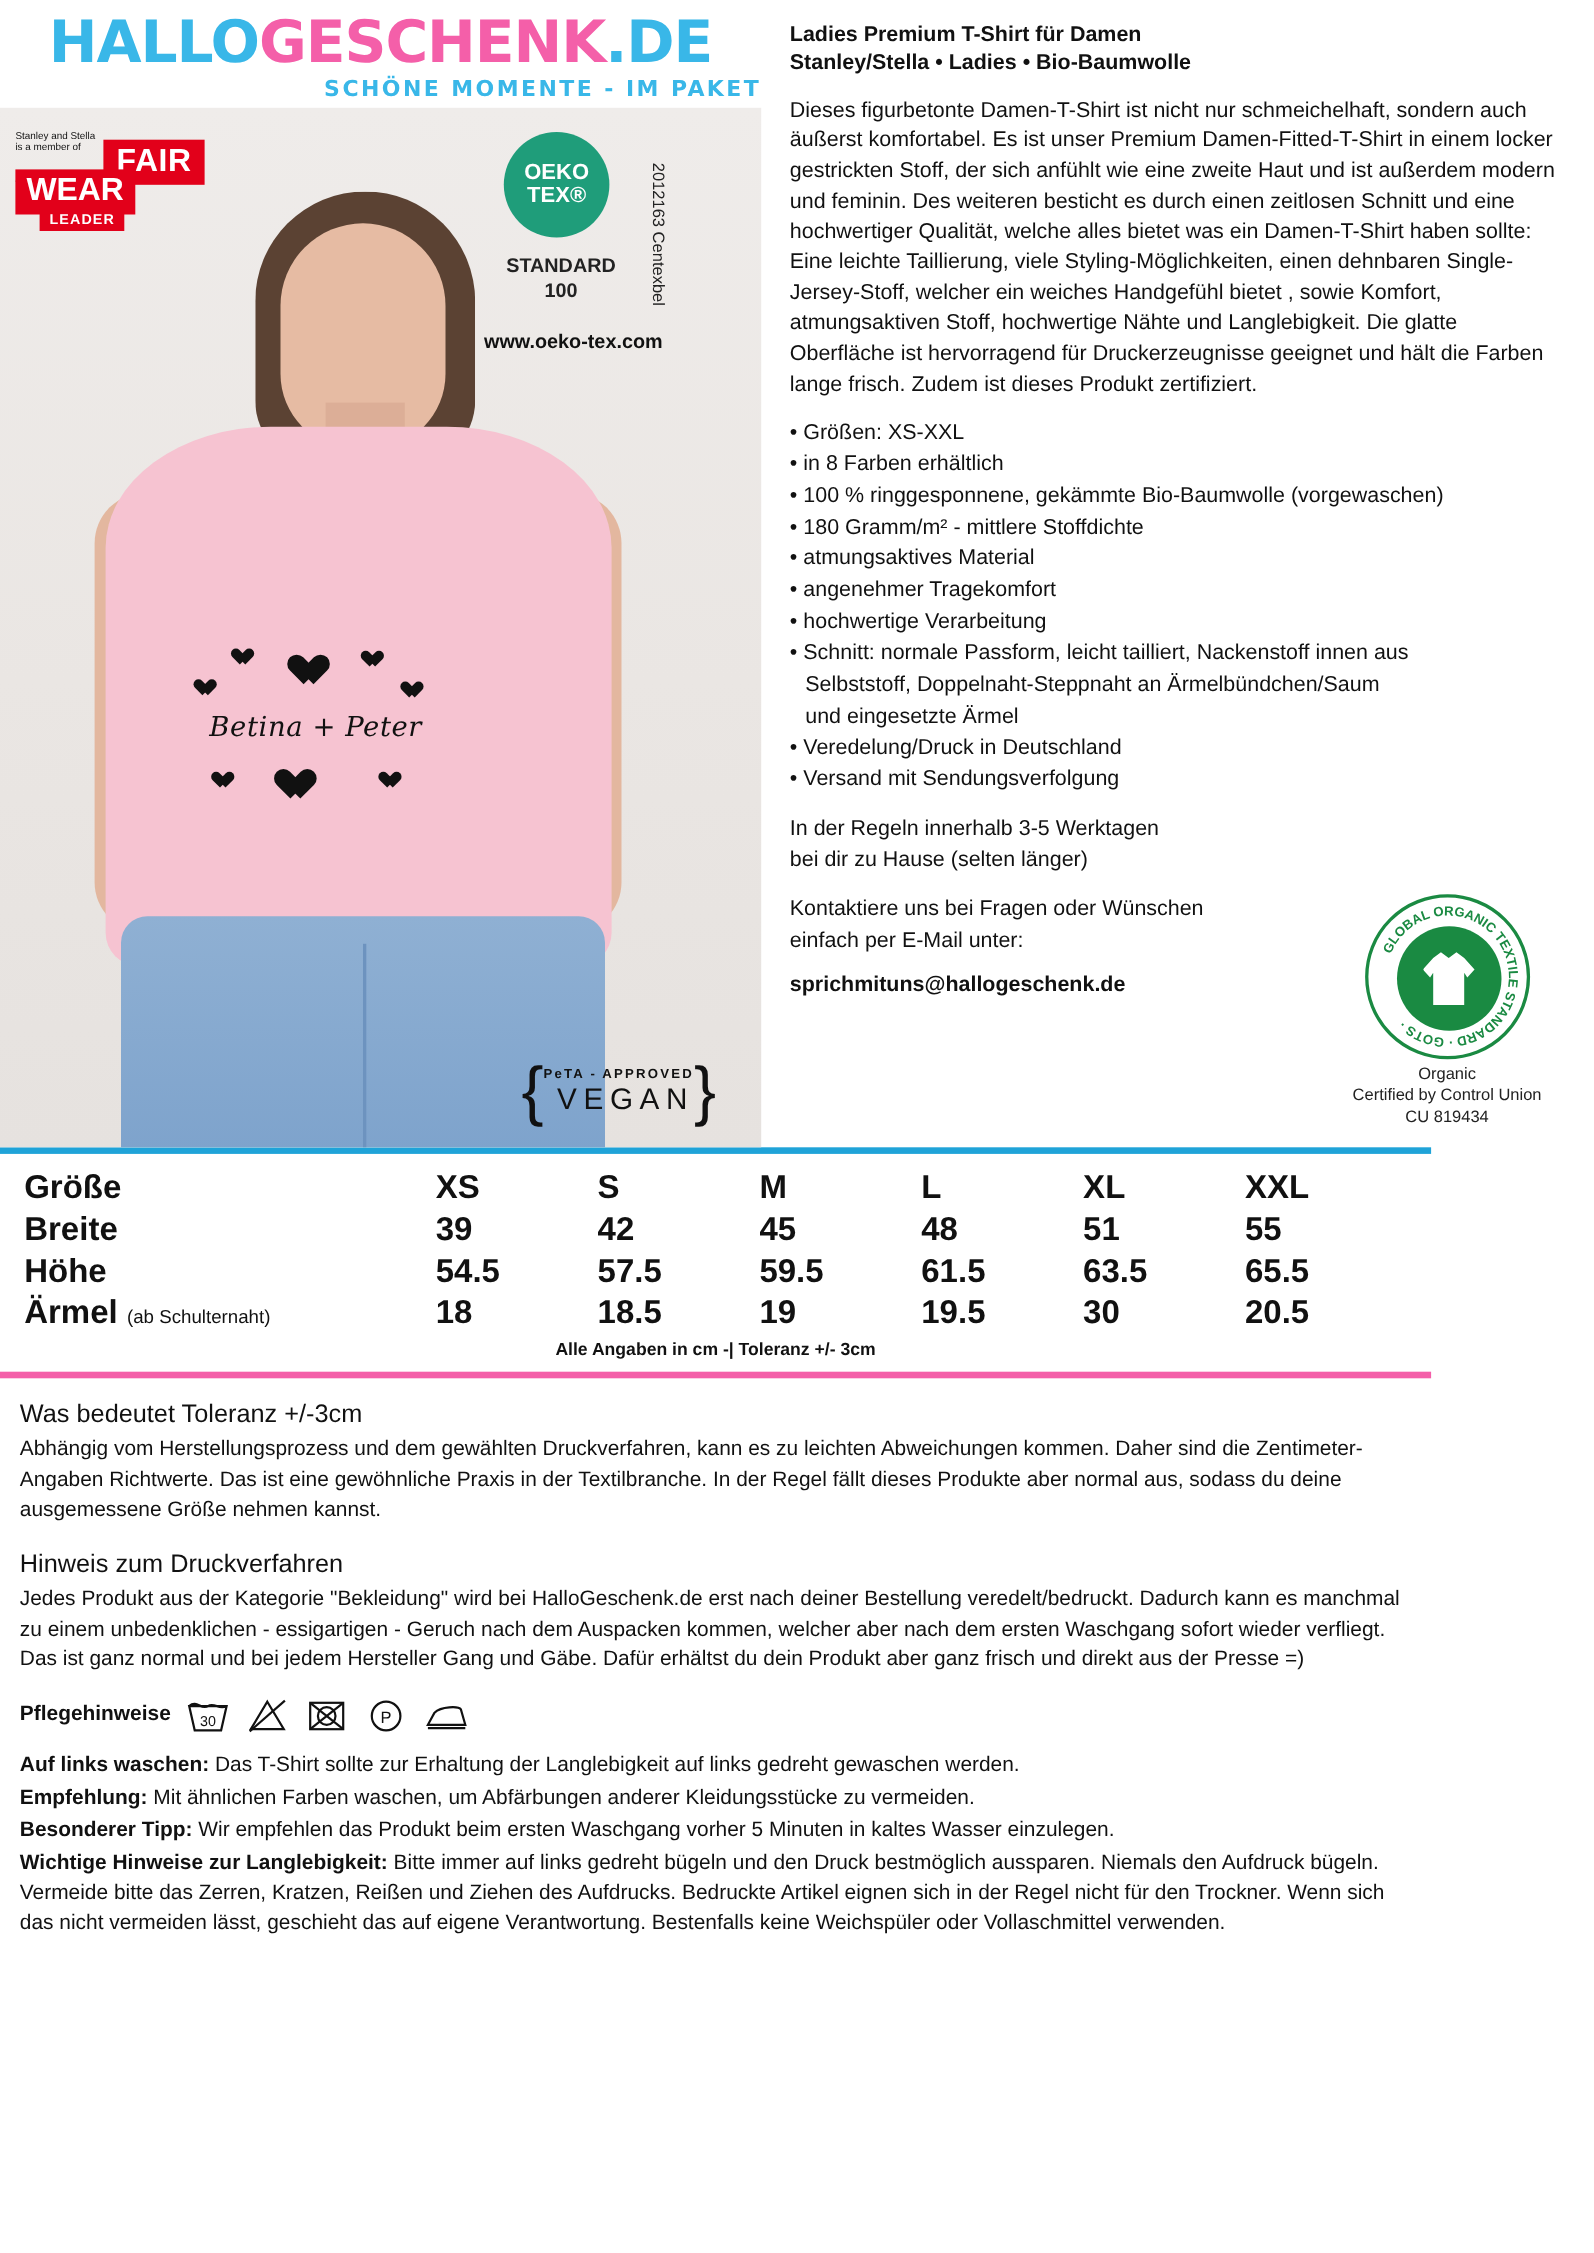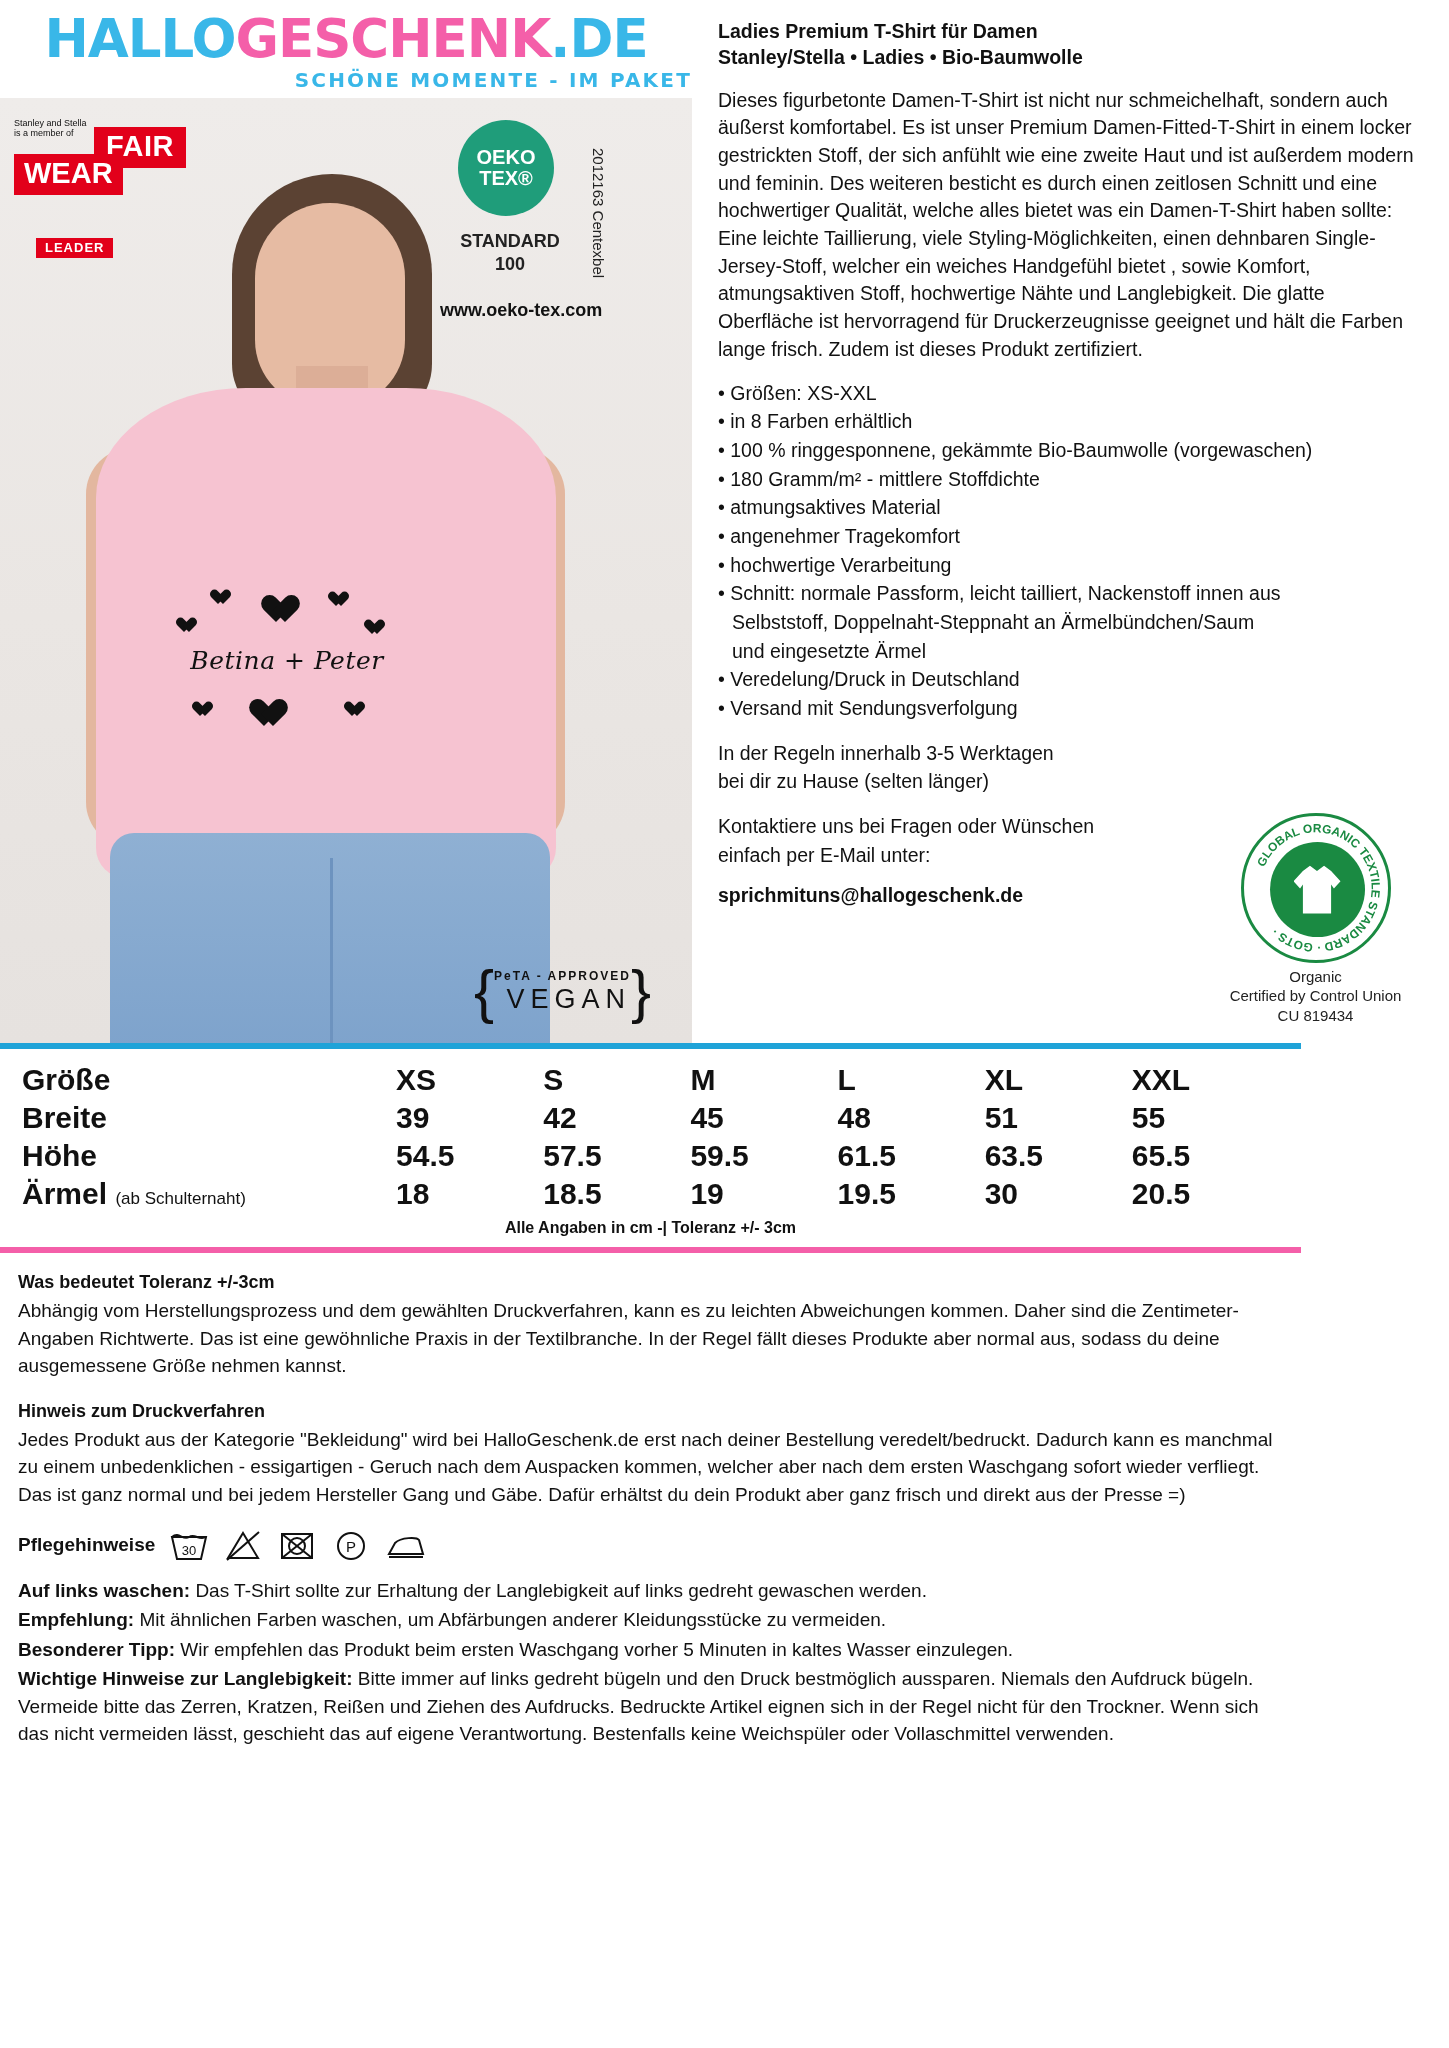--- a/index.html
+++ b/index.html
@@ -112,21 +112,21 @@
   .fw-red {
     position:absolute; left: 80px; top: 15px; background:#e2001a; color:#fff;
     font-weight:700; font-size:29px; padding: 3px 12px 5px 12px; letter-spacing:.5px;
   }
   .fw-wear {
     position:absolute; left:0; top:42px; background:#e2001a; color:#fff;
     font-weight:700; font-size:29px; padding: 3px 10px 5px 10px;
   }
   .fw-leader {
     position:absolute; left:22px; top:78px; background:#e2001a; color:#fff;
-    font-weight:700; font-size:13px; padding: 2px 9px 3px 9px; letter-spacing:1px;margin-top:48px;
+    font-weight:700; font-size:13px; padding: 2px 9px 3px 9px; letter-spacing:1px;
   }
   .oeko {
     position: absolute; left: 440px; top: 22px; width: 230px; height: 200px;
   }
   .oeko-circle {
     position:absolute; left:18px; top:0; width:96px; height:96px; border-radius:50%;
     background:#1f9d7a; color:#fff; display:flex; flex-direction:column;
     align-items:center; justify-content:center; font-weight:700; font-size:20px; line-height:1.05;
   }
   .oeko-std {
@@ -186,21 +186,21 @@
   .sizes { padding: 12px 22px 6px 22px; }
   .sizes table { width: 100%; border-collapse: collapse; }
   .sizes td { font-size: 30px; font-weight: 700; padding: 2px 0; }
   .sizes td.label { width: 300px; }
   .sizes td.val { width: 118px; text-align: left; }
   .small-note { font-size: 17px; font-weight: 400; }
   .tol { text-align: center; font-size: 16px; font-weight: 700; padding: 6px 0 4px 0; }
 
   
   .bottom { padding: 16px 18px 18px 18px; font-size: 19px; line-height: 1.45; }
-  .bottom h3 { font-size: 18px; font-weight: 700; margin: 0 0 2px 0; }
+  .bottom h3 { font-size: 23px; font-weight: 400; margin: 0 0 2px 0; }
   .bottom p { margin: 0 0 18px 0; }
   .care-row { display: flex; align-items: center; gap: 14px; margin: 4px 0 14px 0; }
   .care-title { font-size: 19px; font-weight: 700; }
   .care-icon { width: 40px; height: 36px; position: relative; }
   .care-icon svg { display: block; }
   .care-list div { margin-bottom: 2px; }
   .b { font-weight: 700; }
 </style>
 </head>
 <body>

